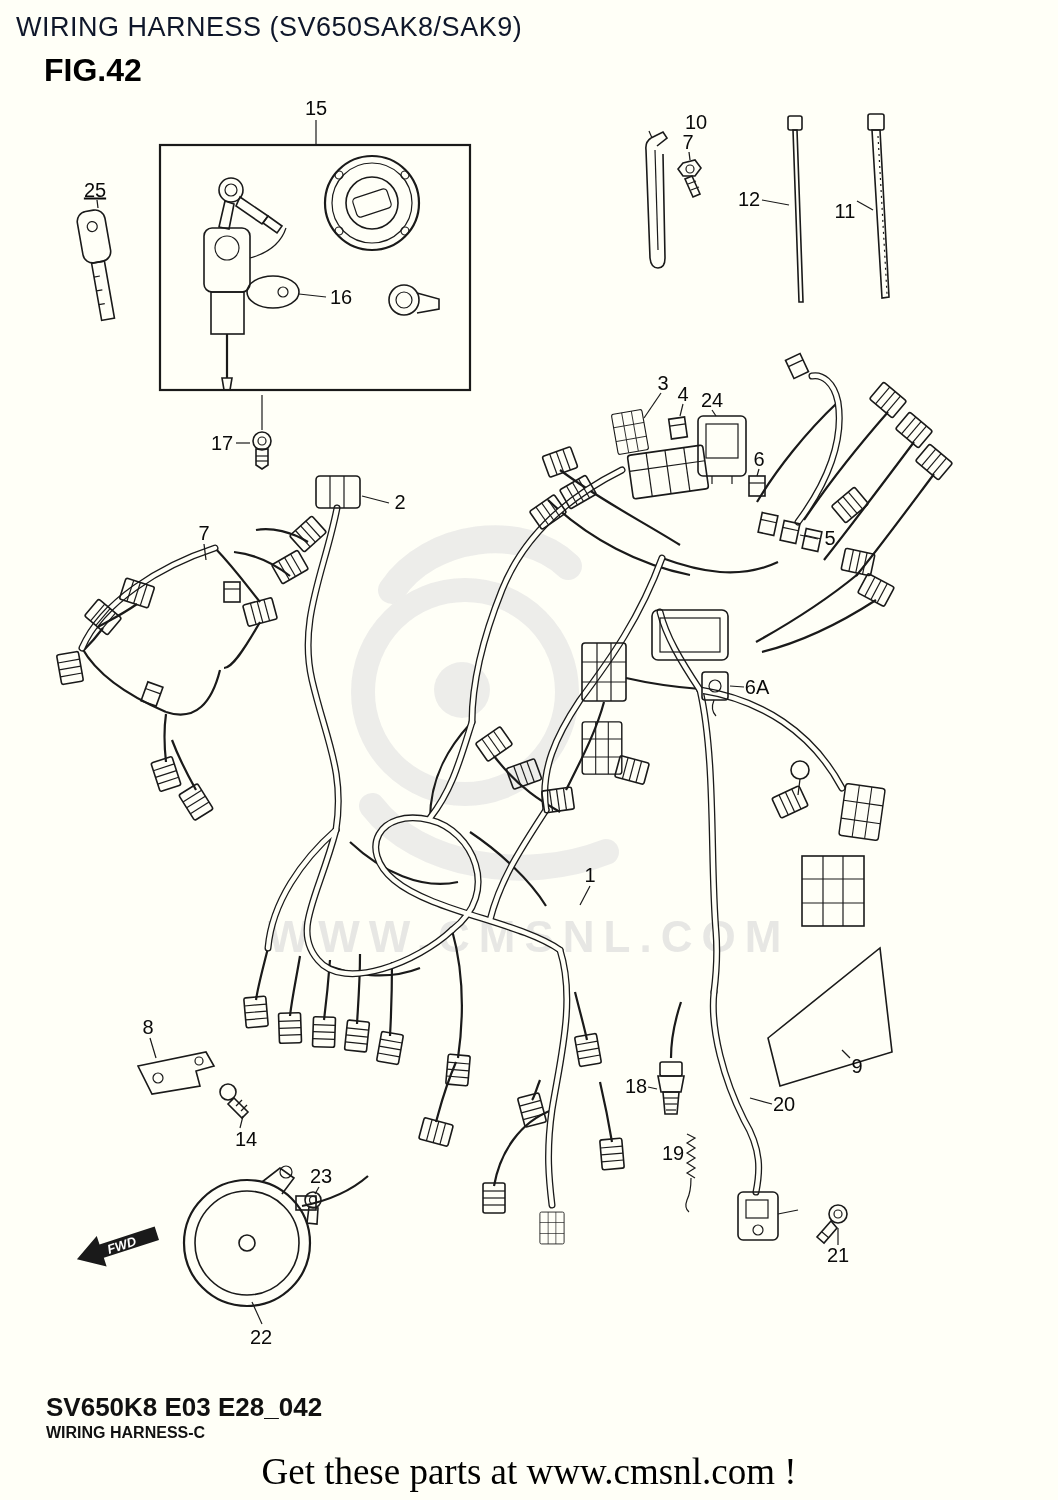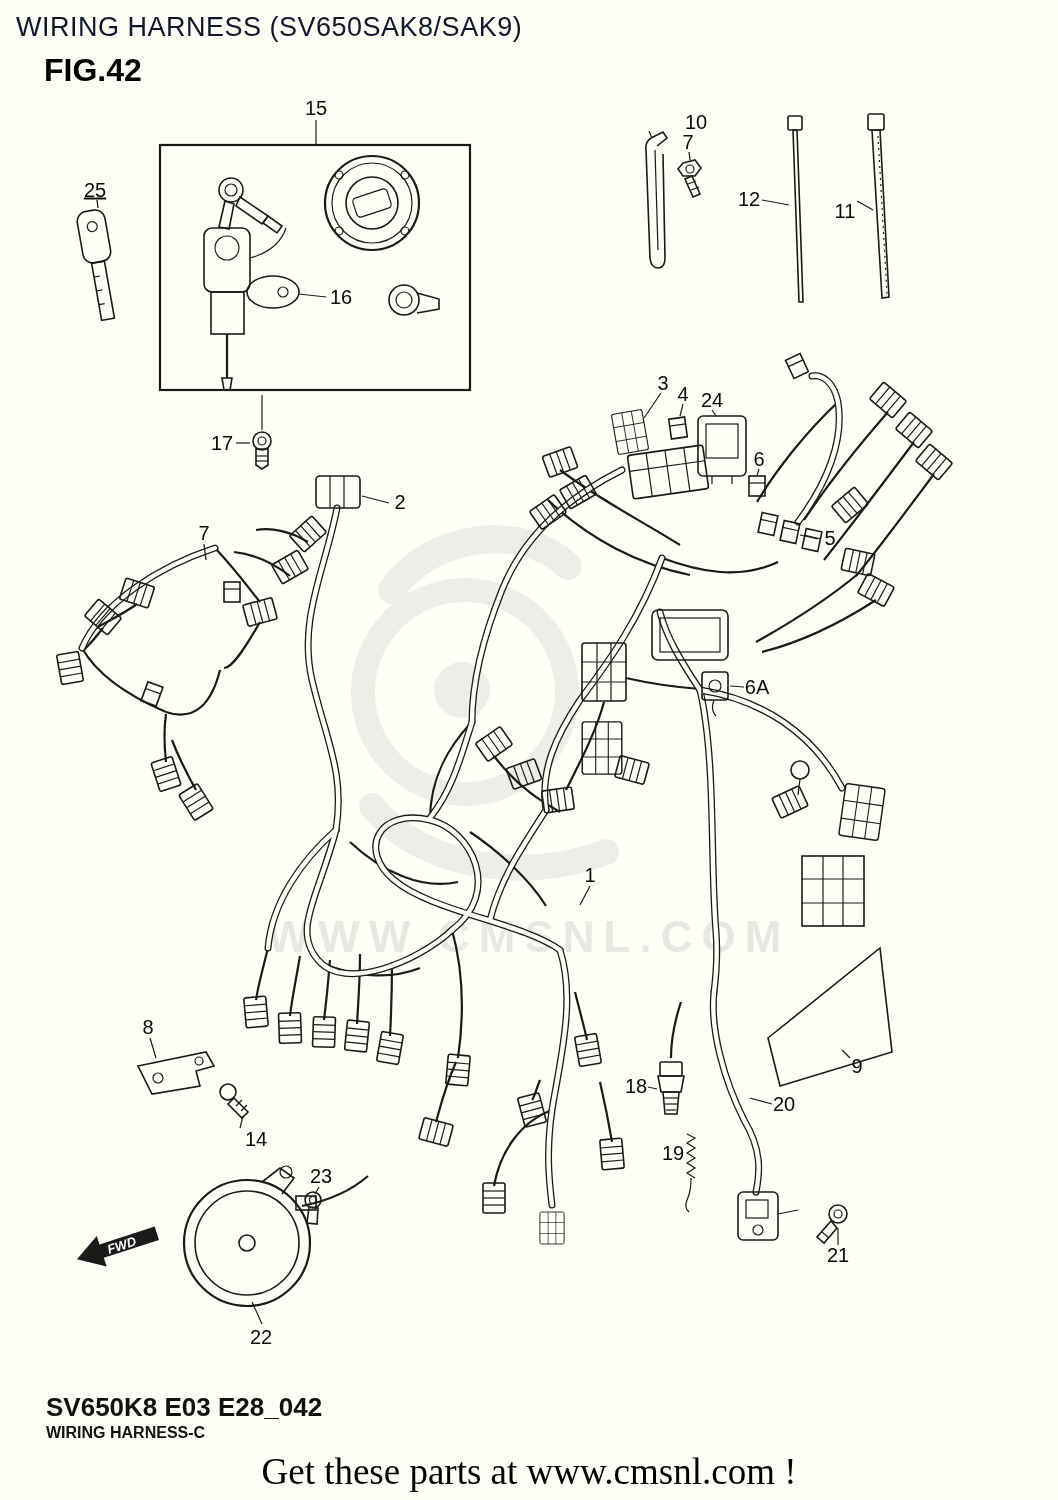--- a/index.html
+++ b/index.html
@@ -403,21 +403,21 @@
       <span class="callout" style="left: 830px; top: 538px;">5</span>
       <span class="callout" style="left: 759px; top: 459px;">6</span>
       <span class="callout" style="left: 757px; top: 687px;">6A</span>
       <span class="callout" style="left: 204px; top: 533px;">7</span>
       <span class="callout" style="left: 148px; top: 1027px;">8</span>
       <span class="callout" style="left: 857px; top: 1066px;">9</span>
       <span class="callout" style="left: 648px; top: 122px; margin-left: 48px;">10</span>
       <span class="callout" style="left: 845px; top: 199px; margin-top: 12px;">11</span>
       <span class="callout" style="left: 749px; top: 199px;">12</span>
       <span class="callout" style="left: 688px; top: 142px;">7</span>
-      <span class="callout" style="left: 256px; top: 1139px;">14</span>
+      <span class="callout" style="left: 246px; top: 1139px;">14</span>
       <span class="callout" style="left: 316px; top: 108px;">15</span>
       <span class="callout" style="left: 341px; top: 297px;">16</span>
       <span class="callout" style="left: 222px; top: 443px;">17</span>
       <span class="callout" style="left: 636px; top: 1086px;">18</span>
       <span class="callout" style="left: 673px; top: 1153px;">19</span>
       <span class="callout" style="left: 784px; top: 1104px;">20</span>
       <span class="callout" style="left: 838px; top: 1255px;">21</span>
       <span class="callout" style="left: 261px; top: 1337px;">22</span>
       <span class="callout" style="left: 321px; top: 1176px;">23</span>
       <span class="callout" style="left: 712px; top: 400px;">24</span>

